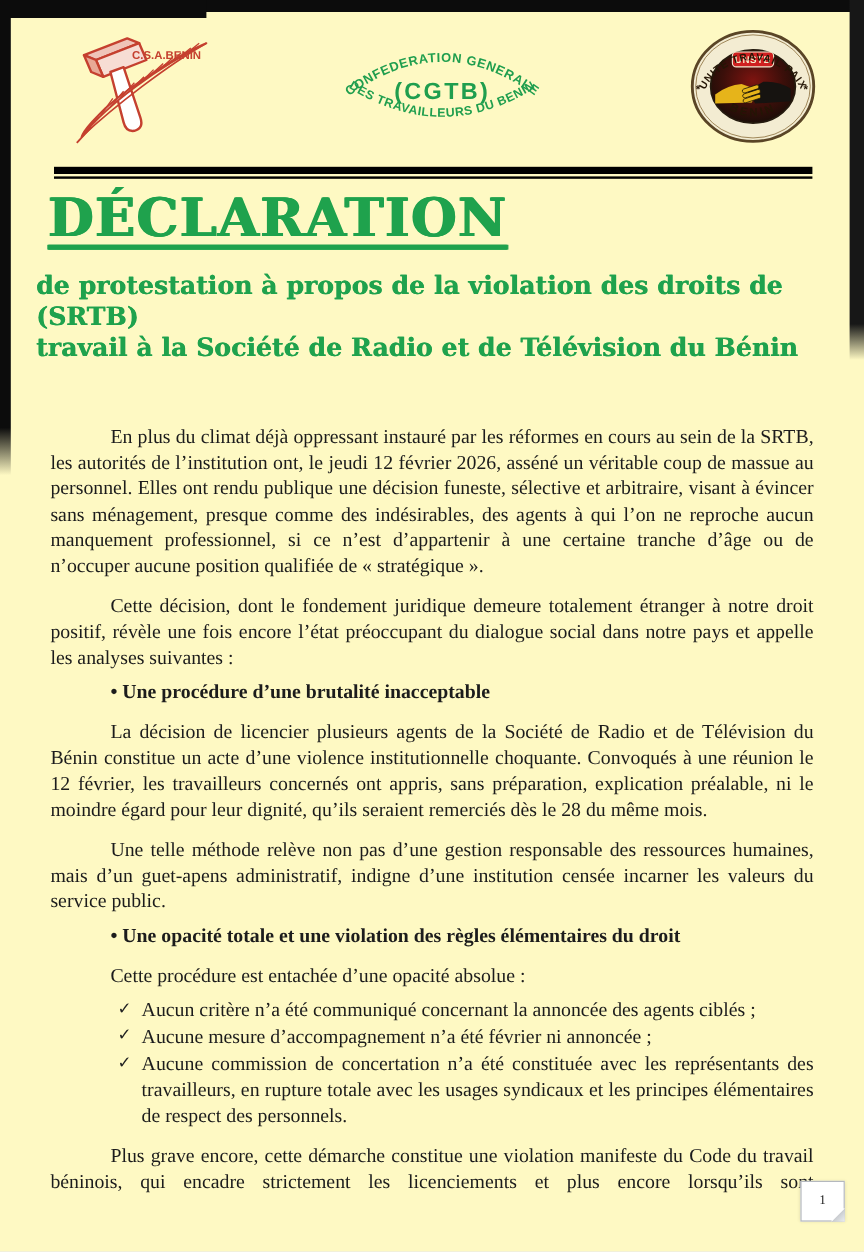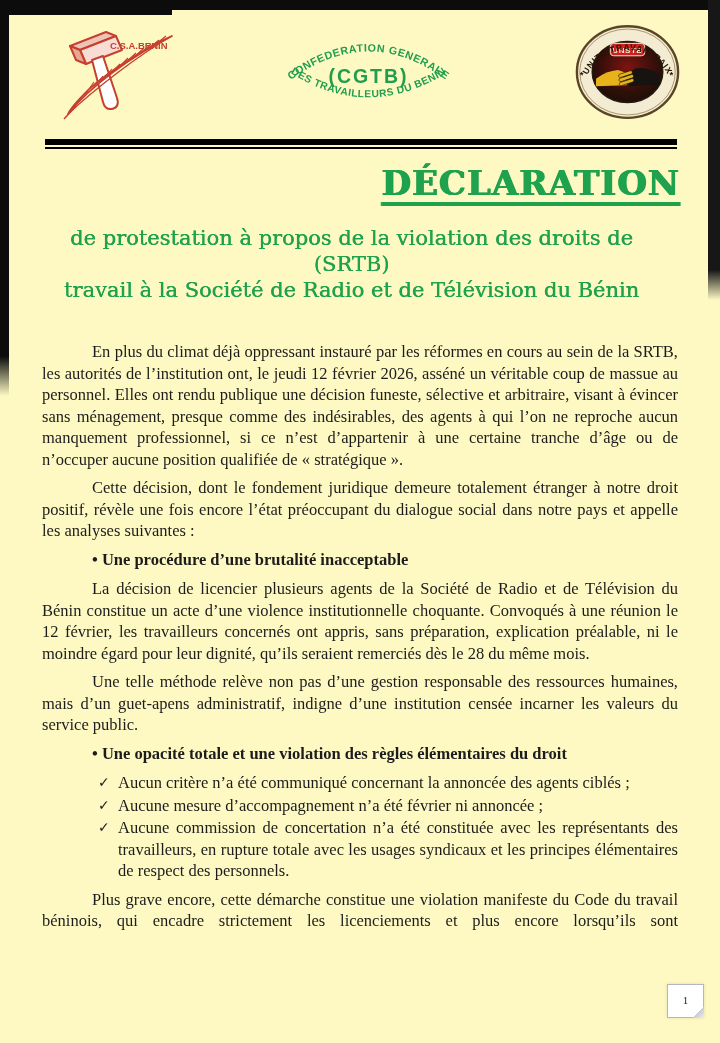--- a/index.html
+++ b/index.html
@@ -15,32 +15,32 @@
   
   .logos{position:absolute;top:22px;left:40px;right:40px;height:104px;
          display:flex;justify-content:space-between;align-items:center;}
   .logo-box{flex:0 0 auto;}
   .logo-cgtb{margin-right:38px;}
   
   .rule{position:absolute;top:139px;left:45px;right:43px;}
   .rule .thick{height:6px;background:#000;}
   .rule .thin{height:2px;background:#000;margin-top:2px;}
   
-  .title{position:absolute;top:158px;left:40px;right:40px;text-align:right;
-         font-family:"DejaVu Serif",serif;font-weight:bold;font-size:34px;line-height:50px;
+  .title{position:absolute;top:158px;left:40px;right:40px;text-align:left;
+         font-family:"DejaVu Serif",serif;font-weight:bold;font-size:44px;line-height:50px;
          letter-spacing:1px;color:#1fa24d;
          text-decoration:underline;text-decoration-thickness:4px;text-underline-offset:7px;
          text-shadow:.6px 0 currentColor,-.6px 0 currentColor;}
-  .subtitle{position:absolute;top:225px;left:30px;right:47px;text-align:center;
-         font-family:"DejaVu Serif",serif;font-weight:normal;font-size:21px;line-height:26px;
+  .subtitle{position:absolute;top:225px;left:30px;right:47px;
+         font-family:"DejaVu Serif",serif;font-weight:bold;font-size:21px;line-height:26px;
          color:#1fa24d;text-shadow:.4px 0 currentColor;}
   
   .bodytext{position:absolute;top:341px;left:42px;right:42px;
          font-size:16.5px;line-height:21.5px;color:#1c1c1c;text-align:justify;}
-  .bodytext p{margin:0 0 7px;text-indent:50px;font-family:Liberation Serif, serif;}
+  .bodytext p{margin:12px 0 7px;text-indent:50px;font-family:Liberation Serif, serif;}
   .bodytext h3{margin:4px 0 8px;font-size:16.5px;font-weight:bold;text-indent:50px;}
   .bodytext p.cont{text-align-last:justify;}
   .checklist{list-style:none;margin:2px 0 7px;padding:0;}
   .checklist li{position:relative;padding-left:76px;margin:0 0 1px;}
   .checklist .chk{position:absolute;left:56px;top:0;
          font-family:"DejaVu Sans",sans-serif;font-size:14px;color:#222;}
   
   .badge{position:absolute;left:667px;top:984px;width:35px;height:32px;background:#fff;
          border:1px solid #b4b8be;box-shadow:0 0 3px rgba(0,0,0,.12);}
   .badge .num{display:block;text-align:center;line-height:30px;font-size:11px;color:#222;}
@@ -139,20 +139,21 @@
     <div>travail à la Société de Radio et de Télévision du Bénin</div>
   </div>
 
   <div class="bodytext">
     <p>En plus du climat déjà oppressant instauré par les réformes en cours au sein de la SRTB, les autorités de l’institution ont, le jeudi 12 février 2026, asséné un véritable coup de massue au personnel. Elles ont rendu publique une décision funeste, sélective et arbitraire, visant à évincer sans ménagement, presque comme des indésirables, des agents à qui l’on ne reproche aucun manquement professionnel, si ce n’est d’appartenir à une certaine tranche d’âge ou de n’occuper aucune position qualifiée de « stratégique ».</p>
     <p>Cette décision, dont le fondement juridique demeure totalement étranger à notre droit positif, révèle une fois encore l’état préoccupant du dialogue social dans notre pays et appelle les analyses suivantes :</p>
     <h3>• Une procédure d’une brutalité inacceptable</h3>
     <p>La décision de licencier plusieurs agents de la Société de Radio et de Télévision du Bénin constitue un acte d’une violence institutionnelle choquante. Convoqués à une réunion le 12 février, les travailleurs concernés ont appris, sans préparation, explication préalable, ni le moindre égard pour leur dignité, qu’ils seraient remerciés dès le 28 du même mois.</p>
     <p>Une telle méthode relève non pas d’une gestion responsable des ressources humaines, mais d’un guet-apens administratif, indigne d’une institution censée incarner les valeurs du service public.</p>
     <h3>• Une opacité totale et une violation des règles élémentaires du droit</h3>
+    <p>Cette procédure est entachée d’une opacité absolue :</p>
     <ul class="checklist">
       <li>
         <span class="chk">✓</span>
         <span>Aucun critère n’a été communiqué concernant la annoncée des agents ciblés ;</span>
       </li>
       <li>
         <span class="chk">✓</span>
         <span>Aucune mesure d’accompagnement n’a été février ni annoncée ;</span>
       </li>
       <li>

